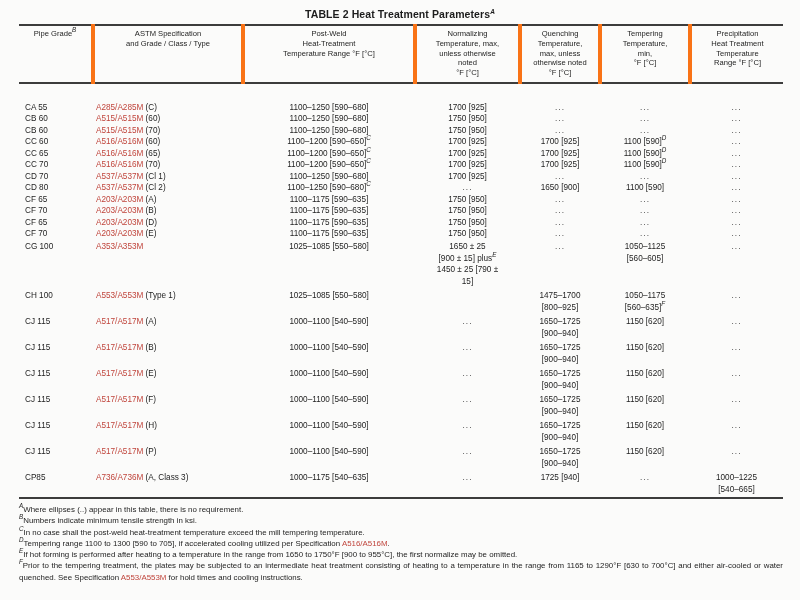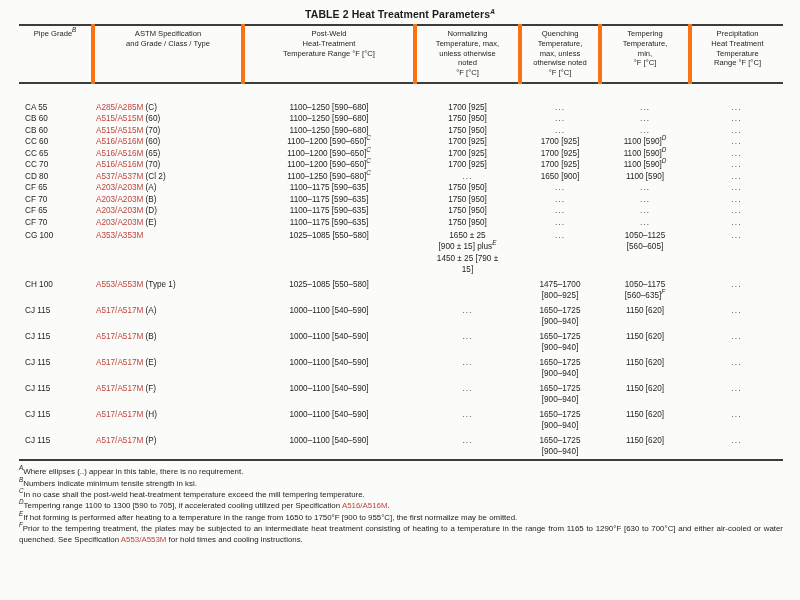--- a/index.html
+++ b/index.html
@@ -123,20 +123,29 @@
         <tr>
           <td class="c-grade">CC 70</td>
           <td class="c-spec"><span class="red">A516/A516M</span> (70)</td>
           <td>1100–1200 [590–650]<sup>C</sup></td>
           <td>1700 [925]</td>
           <td>1700 [925]</td>
           <td>1100 [590]<sup>D</sup></td>
           <td class="ellip">...</td>
         </tr>
         <tr>
+          <td class="c-grade">CD 70</td>
+          <td class="c-spec"><span class="red">A537/A537M</span> (Cl 1)</td>
+          <td>1100–1250 [590–680]</td>
+          <td>1700 [925]</td>
+          <td class="ellip">...</td>
+          <td class="ellip">...</td>
+          <td class="ellip">...</td>
+        </tr>
+        <tr>
           <td class="c-grade">CD 80</td>
           <td class="c-spec"><span class="red">A537/A537M</span> (Cl 2)</td>
           <td>1100–1250 [590–680]<sup>C</sup></td>
           <td class="ellip">...</td>
           <td>1650 [900]</td>
           <td>1100 [590]</td>
           <td class="ellip">...</td>
         </tr>
         <tr>
           <td class="c-grade">CF 65</td>
@@ -238,20 +247,29 @@
           <td class="ellip">...</td>
         </tr>
         <tr class="tall">
           <td class="c-grade">CJ 115</td>
           <td class="c-spec"><span class="red">A517/A517M</span> (P)</td>
           <td>1000–1100 [540–590]</td>
           <td class="ellip">...</td>
           <td>1650–1725<br>[900–940]</td>
           <td>1150 [620]</td>
           <td class="ellip">...</td>
+        </tr>
+        <tr class="tall">
+          <td class="c-grade">CP85</td>
+          <td class="c-spec"><span class="red">A736/A736M</span> (A, Class 3)</td>
+          <td>1000–1175 [540–635]</td>
+          <td class="ellip">...</td>
+          <td>1725 [940]</td>
+          <td class="ellip">...</td>
+          <td>1000–1225<br>[540–665]</td>
         </tr>
       </tbody>
   </table>
 
   <div class="footnotes">
       <div class="fn"><sup>A</sup>Where ellipses (..) appear in this table, there is no requirement.</div>
       <div class="fn"><sup>B</sup>Numbers indicate minimum tensile strength in ksi.</div>
       <div class="fn"><sup>C</sup>In no case shall the post-weld heat-treatment temperature exceed the mill tempering temperature.</div>
       <div class="fn"><sup>D</sup>Tempering range 1100 to 1300 [590 to 705], if accelerated cooling utilized per Specification <span class="red">A516/A516M</span>.</div>
       <div class="fn"><sup>E</sup>If hot forming is performed after heating to a temperature in the range from 1650 to 1750°F [900 to 955°C], the first normalize may be omitted.</div>

